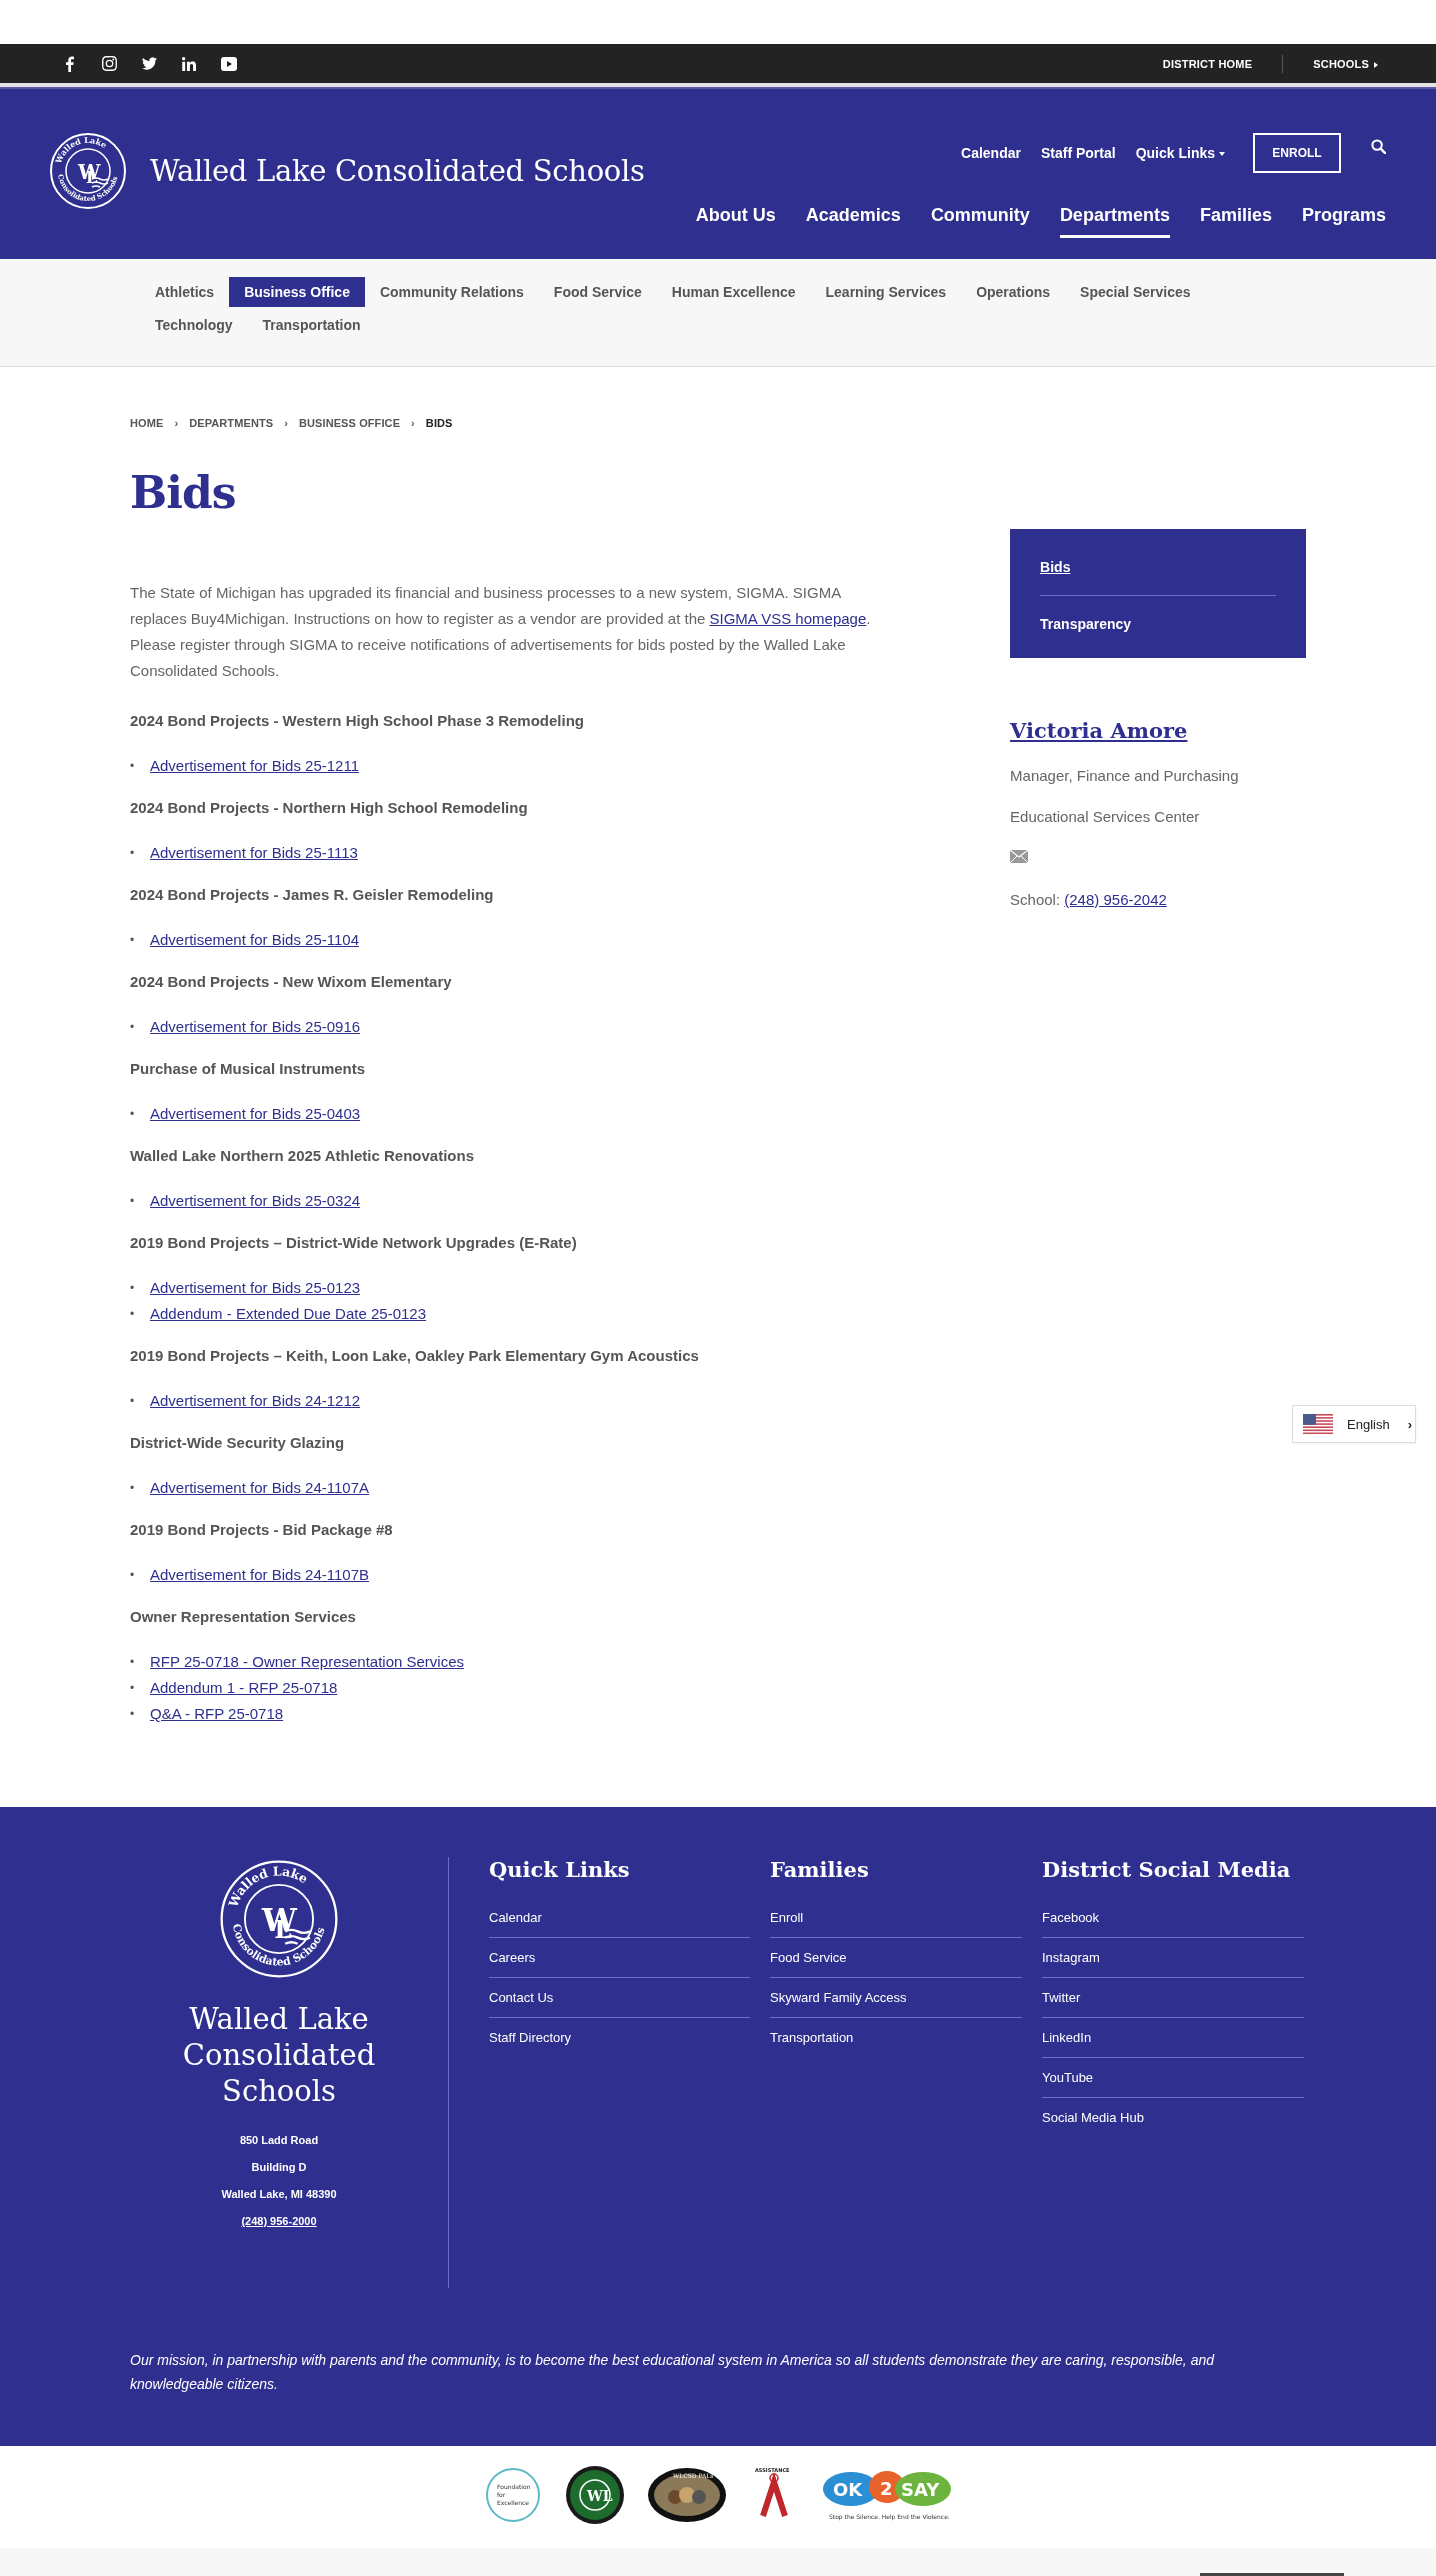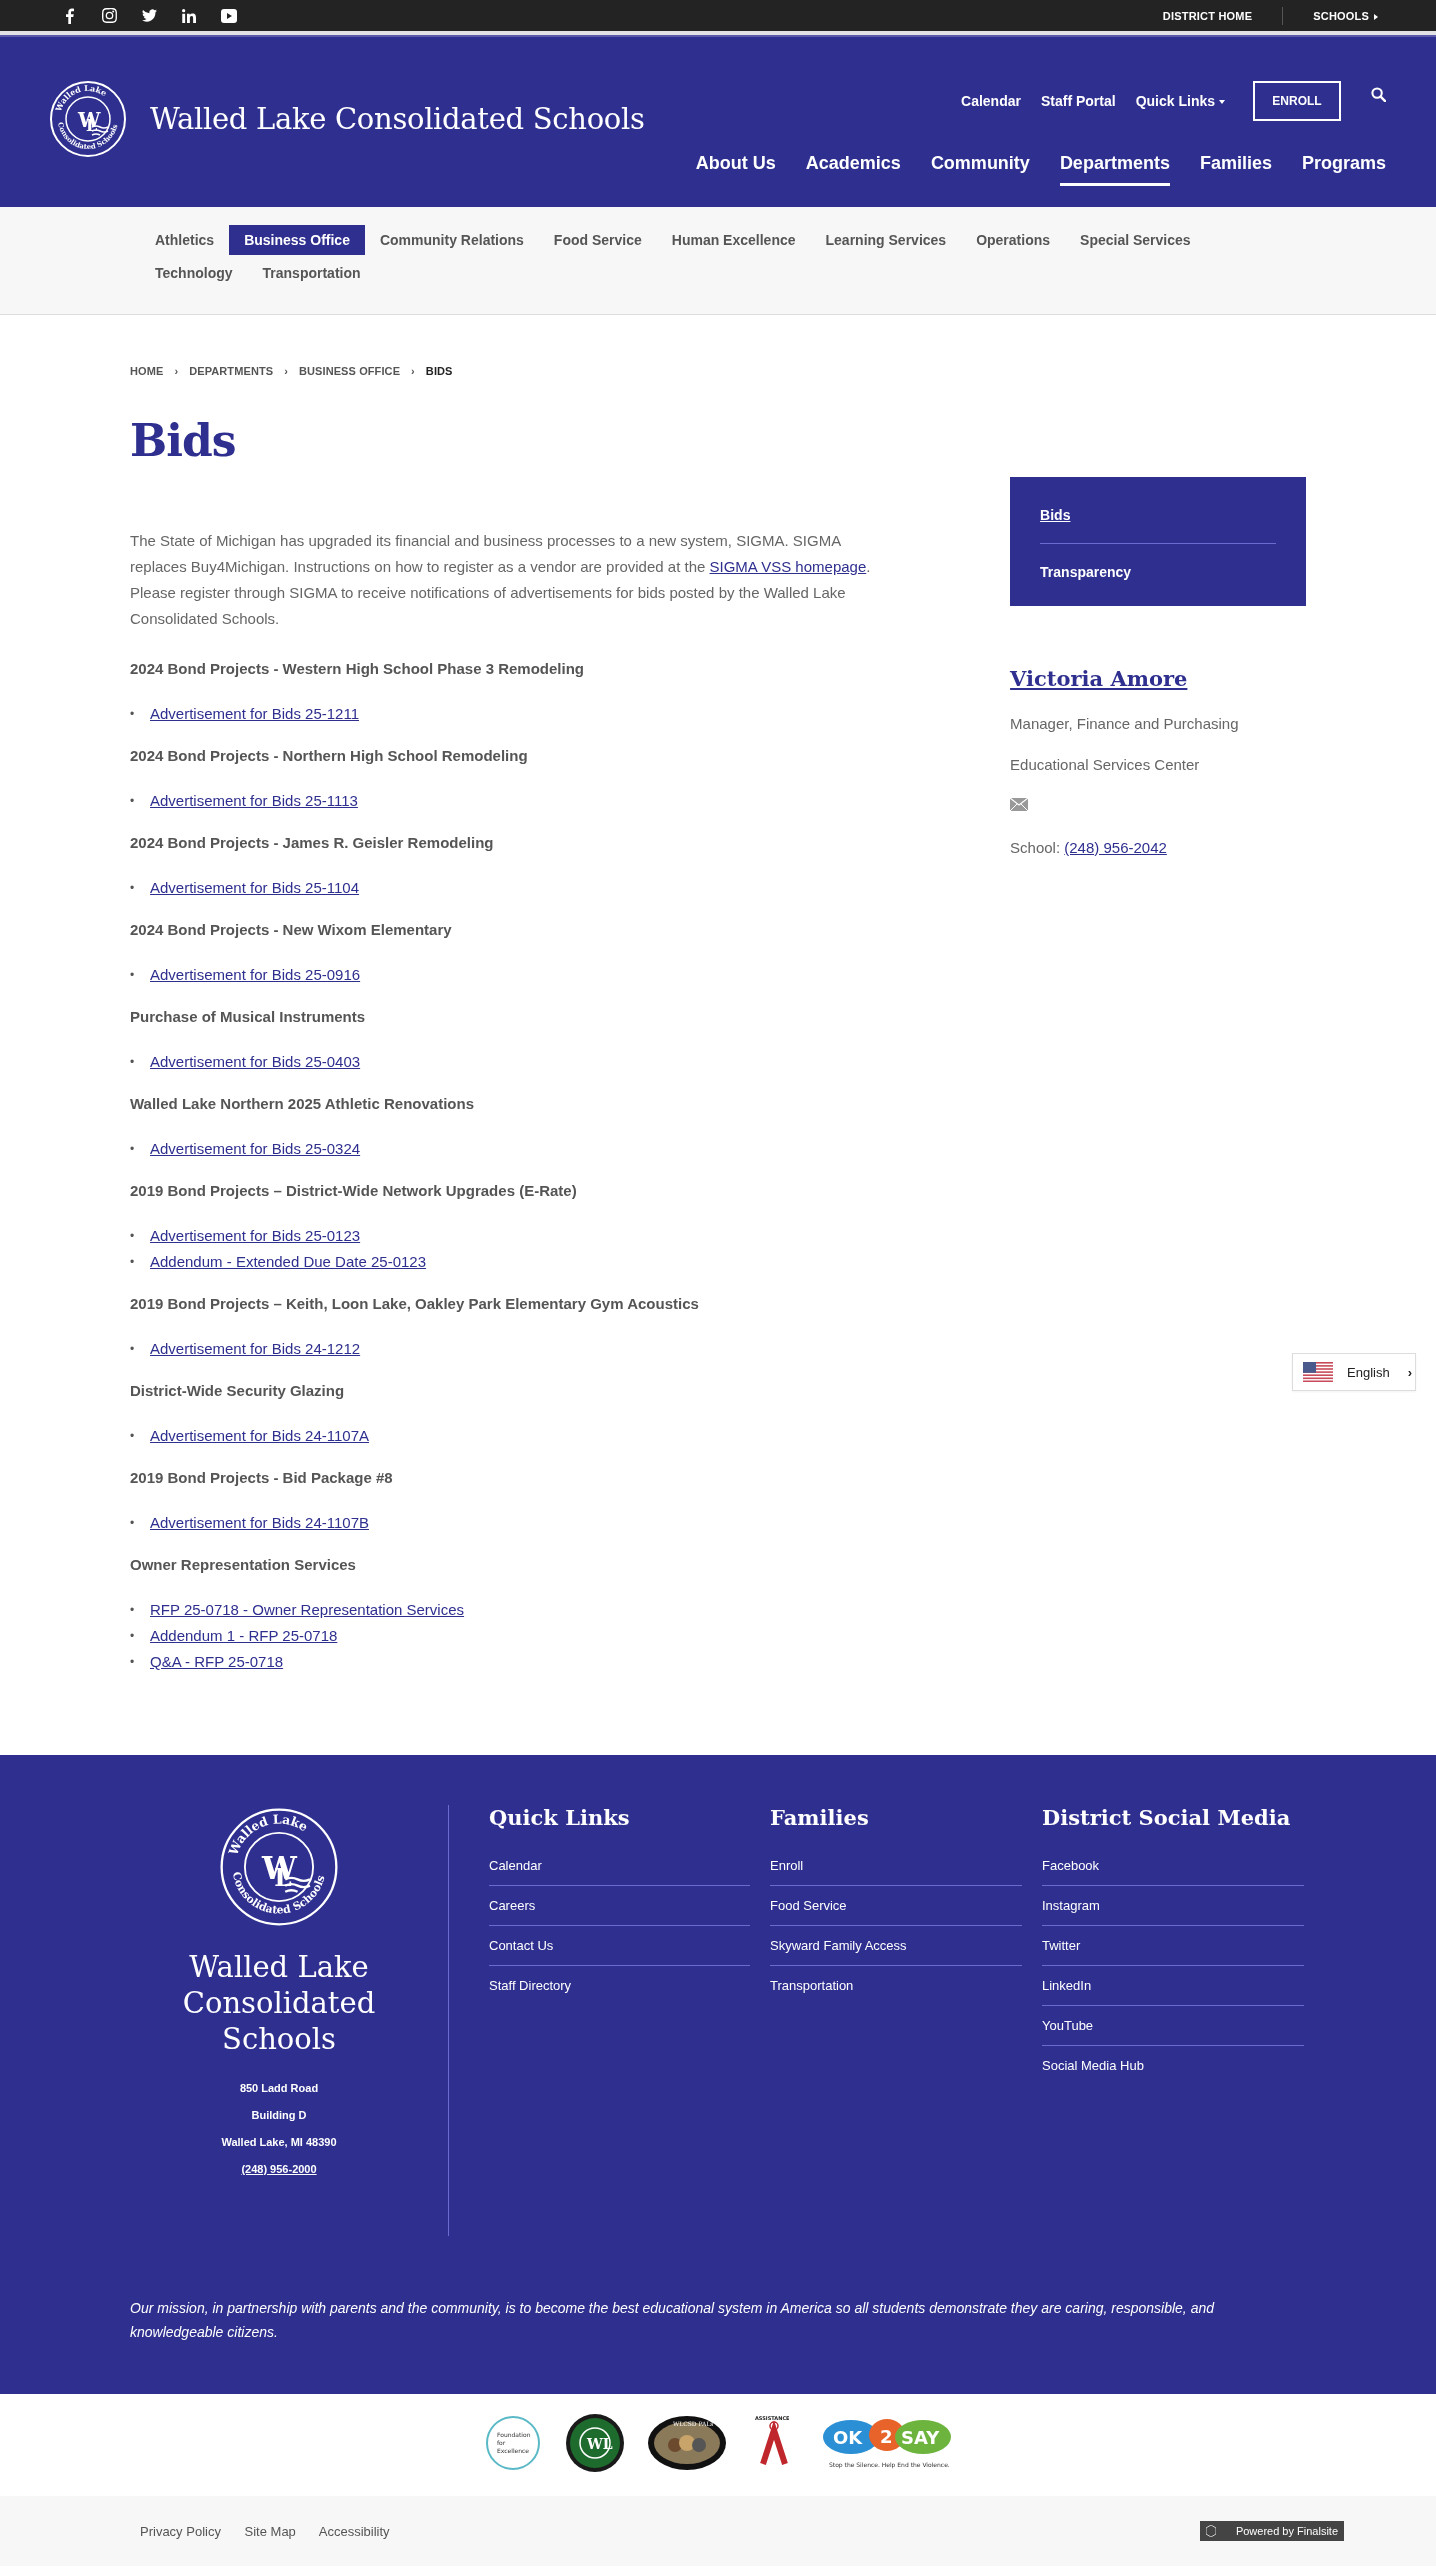--- a/index.html
+++ b/index.html
@@ -2,21 +2,21 @@
 <html><head>
   <meta charset="utf-8">
   <style>
     * { box-sizing: border-box; margin: 0; padding: 0; }
     html, body { width: 1436px; }
     body { font-family: "Liberation Sans", sans-serif; color: #555; background: #fff; }
     a { color: inherit; }
     ul { list-style: none; }
 
     
-    .topbar { height: 31px; background: #232323; display: flex; align-items: center; justify-content: space-between; padding: 0 58px 0 60px; }
+    .topbar { height: 39px; background: #232323; display: flex; align-items: center; justify-content: space-between; padding: 0 58px 0 60px; margin-top: 44px; }
     .social { display: flex; gap: 22px; align-items: center; }
     .social .sicon { width: 18px; height: 18px; display: flex; align-items: center; justify-content: center; color: #fff; }
     .social svg { fill: #fff; }
     .topright { display: flex; align-items: center; font-size: 11px; font-weight: bold; color: #fff; letter-spacing: 0.2px; }
     .topright .sep { width: 1px; height: 18px; background: #555; margin: 0 30px; }
     .topright .arr { display: inline-block; margin-left: 5px; border-left: 4px solid #fff; border-top: 3px solid transparent; border-bottom: 3px solid transparent; vertical-align: middle; }
     .stripe { height: 6px; background: #e3e3e6; border-bottom: 2px solid #5a5aa8; }
 
     
     .header { height: 170px; background: #2e2f8f; position: relative; }

